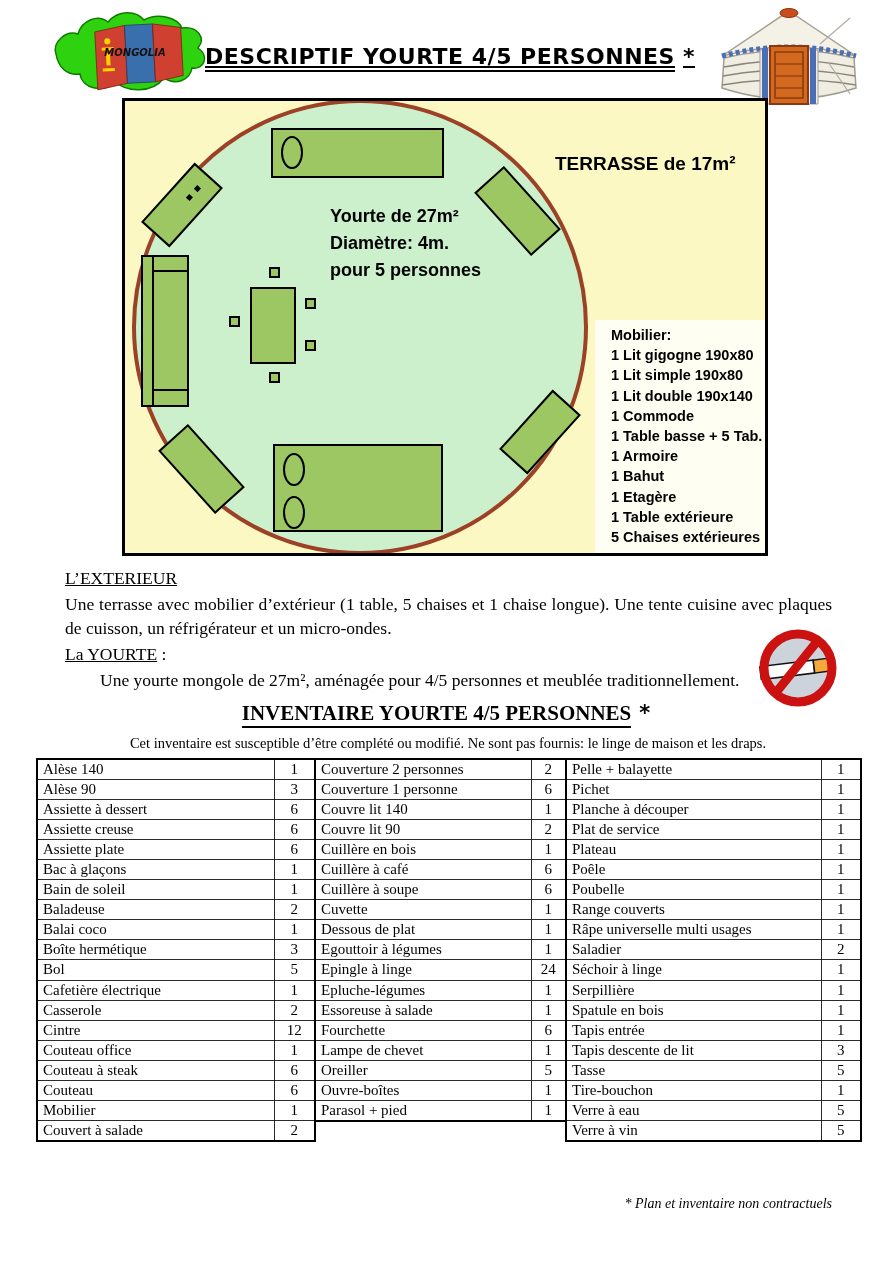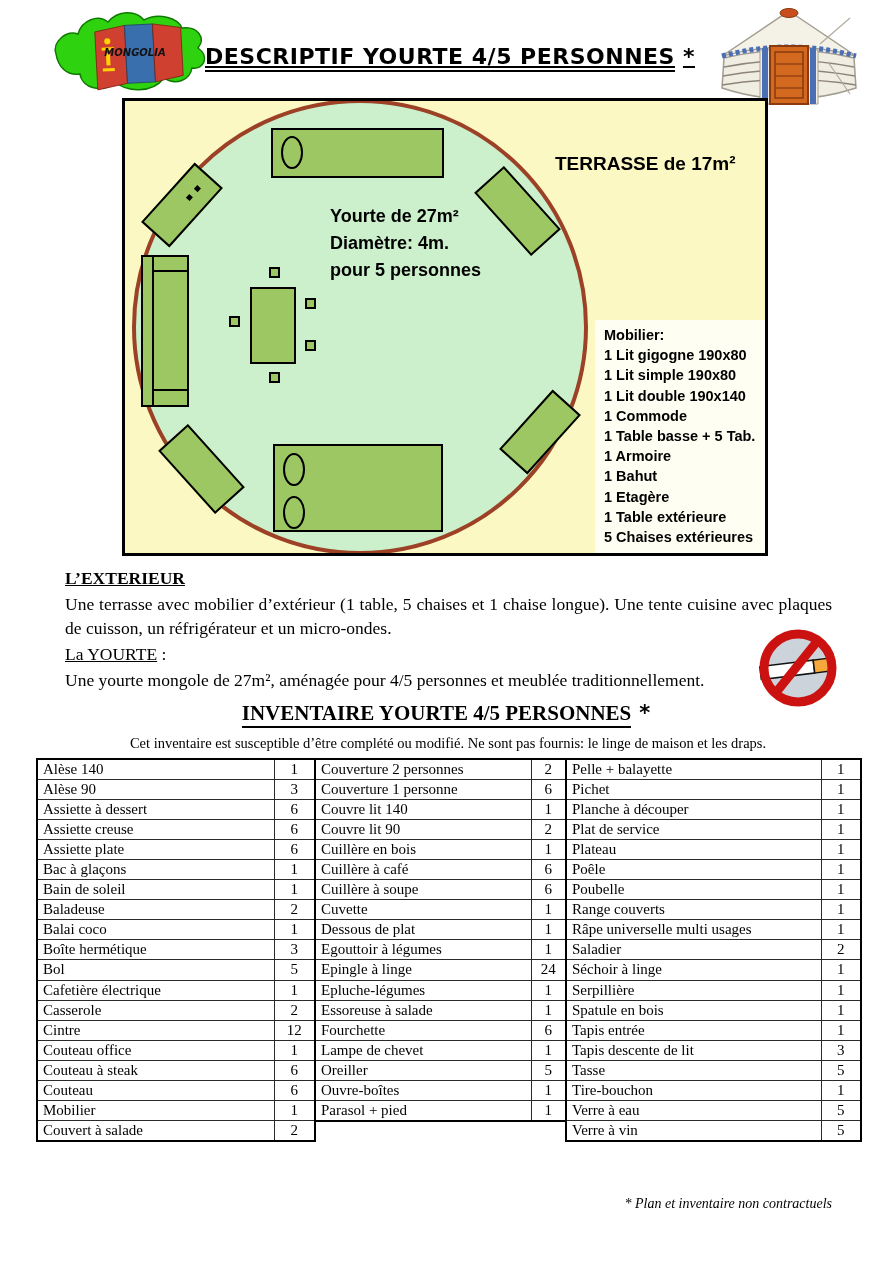--- a/index.html
+++ b/index.html
@@ -25,21 +25,21 @@
                    font-weight:bold; font-size:19px; }
   .yurt-info { position:absolute; left:205px; top:102px; font-family:"Liberation Sans", sans-serif;
                font-weight:bold; font-size:18px; line-height:27px; }
   .furn { position:absolute; background:#9cc763; border:2px solid #000; }
   .pillow { position:absolute; width:22px; height:33px; border:2px solid #000; border-radius:50%;
             background:transparent; }
   .fline { position:absolute; background:#000; }
   .dot { position:absolute; width:5px; height:5px; background:#000; }
   .mobilier { position:absolute; left:470px; top:219px; width:172px; height:235px; background:#fffef2;
               font-family:"Liberation Sans", sans-serif; font-weight:bold; font-size:14.5px;
-              line-height:20.2px; padding:5px 0 0 9px; }
+              line-height:20.2px; padding:5px 0 0 16px; }
   .mobilier ul { list-style:none; }
 
   
   .sec-head { position:absolute; left:65px; font-size:17.5px; }
   .sec-head .u { text-decoration:underline; }
   .sec-par { position:absolute; left:65px; font-size:17.5px; line-height:24px; text-align:justify; }
   .nosmoke-wrap { position:absolute; left:756px; top:626px; width:84px; height:84px; }
 
   
   .inv-title { position:absolute; left:146px; top:701px; width:600px; text-align:center;
@@ -160,29 +160,29 @@
             <li>1 Armoire</li>
             <li>1 Bahut</li>
             <li>1 Etagère</li>
             <li>1 Table extérieure</li>
             <li>5 Chaises extérieures</li>
           </ul>
       </div>
     </div>
   </div>
 
-  <div class="sec-head" style="top:568px;font-weight:bold;">
+  <div class="sec-head" style="top:568px;">
     <span class="u">L’EXTERIEUR</span>
   </div>
   <div class="sec-par" style="top:592px;width:767px;">Une terrasse avec mobilier d’extérieur (1 table, 5 chaises et 1 chaise longue). Une tente cuisine avec plaques de cuisson, un réfrigérateur et un micro-ondes.</div>
 
   <div class="sec-head" style="top:644px;">
     <span class="u">La YOURTE</span><span> :</span>
   </div>
-  <div class="sec-par" style="top:668px;width:690px;">Une yourte mongole de 27m², aménagée pour 4/5 personnes et meublée traditionnellement.</div>
+  <div class="sec-par" style="top:668px;width:690px;margin-left:35px;">Une yourte mongole de 27m², aménagée pour 4/5 personnes et meublée traditionnellement.</div>
 
   <div class="nosmoke-wrap">
     <svg viewBox="0 0 84 84" width="84" height="84">
       <circle cx="42" cy="42" r="33" fill="#ccd3da"></circle>
       <g transform="rotate(-7 42 42)">
         <rect x="4" y="36" width="4" height="13" fill="#333" stroke="#111" stroke-width="1"></rect>
         <rect x="8" y="36" width="50" height="13" fill="#ffffff" stroke="#111" stroke-width="1.5"></rect>
         <rect x="58" y="36" width="17" height="13" fill="#f5a93c" stroke="#111" stroke-width="1.5"></rect>
       </g>
       <circle cx="42" cy="42" r="34" fill="none" stroke="#cc1111" stroke-width="9"></circle>

